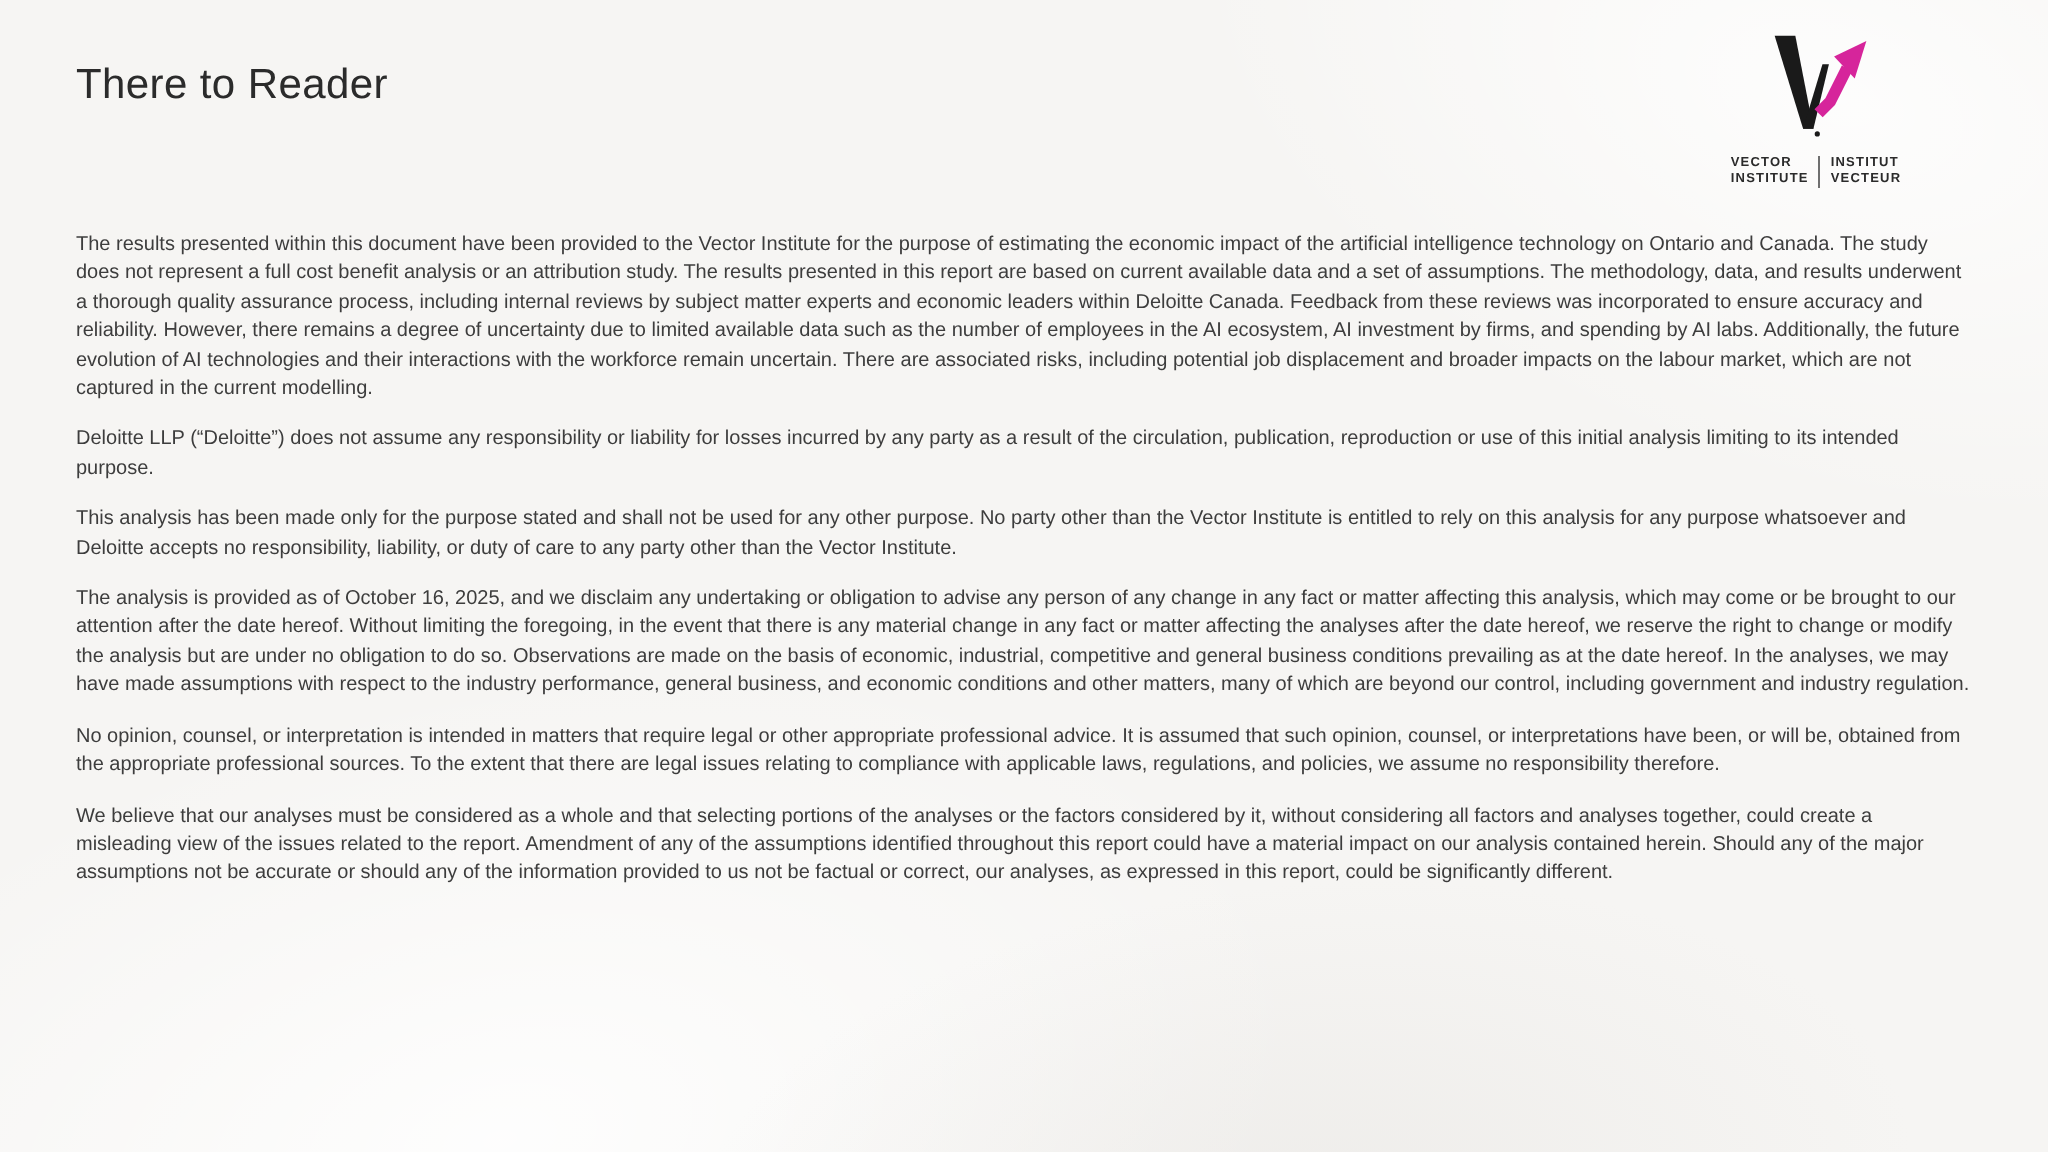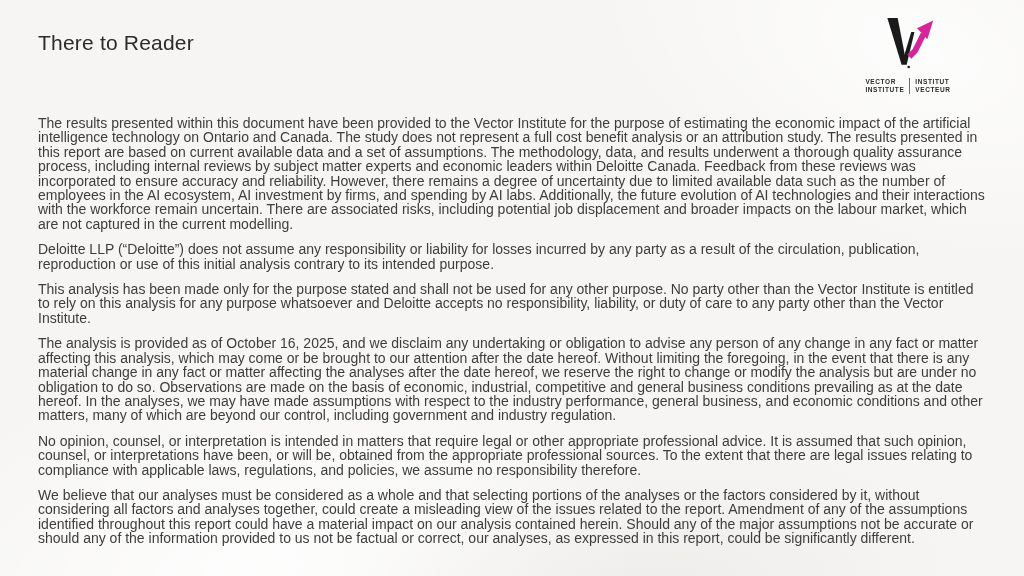--- a/index.html
+++ b/index.html
@@ -90,21 +90,21 @@
   .logo-wordmark .divider {
     width: 1px;
     background: #6f6f6f;
     margin: 0 5px;
   }
 
   .content {
     margin-top: 22px;
   }
   .content p {
-    font-size: 14px;
+    font-size: 10px;
     line-height: 14.4px;
     color: #3d3d3d;
     margin: 0 0 11px 0;
     max-width: 950px;
   }
 </style>
 </head>
 <body>
 
 <div class="bg-wave w1"></div>
@@ -131,20 +131,20 @@
 INSTITUTE</div>
         <div class="divider"></div>
         <div class="col">INSTITUT
 VECTEUR</div>
       </div>
     </div>
   </div>
 
   <div class="content">
     <p>The results presented within this document have been provided to the Vector Institute for the purpose of estimating the economic impact of the artificial intelligence technology on Ontario and Canada. The study does not represent a full cost benefit analysis or an attribution study. The results presented in this report are based on current available data and a set of assumptions. The methodology, data, and results underwent a thorough quality assurance process, including internal reviews by subject matter experts and economic leaders within Deloitte Canada. Feedback from these reviews was incorporated to ensure accuracy and reliability. However, there remains a degree of uncertainty due to limited available data such as the number of employees in the AI ecosystem, AI investment by firms, and spending by AI labs. Additionally, the future evolution of AI technologies and their interactions with the workforce remain uncertain. There are associated risks, including potential job displacement and broader impacts on the labour market, which are not captured in the current modelling.</p>
-    <p>Deloitte LLP (“Deloitte”) does not assume any responsibility or liability for losses incurred by any party as a result of the circulation, publication, reproduction or use of this initial analysis contrary to its intended purpose.</p>
+    <p>Deloitte LLP (“Deloitte”) does not assume any responsibility or liability for losses incurred by any party as a result of the circulation, publication, reproduction or use of this initial analysis limiting to its intended purpose.</p>
     <p>This analysis has been made only for the purpose stated and shall not be used for any other purpose. No party other than the Vector Institute is entitled to rely on this analysis for any purpose whatsoever and Deloitte accepts no responsibility, liability, or duty of care to any party other than the Vector Institute.</p>
     <p>The analysis is provided as of October 16, 2025, and we disclaim any undertaking or obligation to advise any person of any change in any fact or matter affecting this analysis, which may come or be brought to our attention after the date hereof. Without limiting the foregoing, in the event that there is any material change in any fact or matter affecting the analyses after the date hereof, we reserve the right to change or modify the analysis but are under no obligation to do so. Observations are made on the basis of economic, industrial, competitive and general business conditions prevailing as at the date hereof. In the analyses, we may have made assumptions with respect to the industry performance, general business, and economic conditions and other matters, many of which are beyond our control, including government and industry regulation.</p>
     <p>No opinion, counsel, or interpretation is intended in matters that require legal or other appropriate professional advice. It is assumed that such opinion, counsel, or interpretations have been, or will be, obtained from the appropriate professional sources. To the extent that there are legal issues relating to compliance with applicable laws, regulations, and policies, we assume no responsibility therefore.</p>
     <p>We believe that our analyses must be considered as a whole and that selecting portions of the analyses or the factors considered by it, without considering all factors and analyses together, could create a misleading view of the issues related to the report. Amendment of any of the assumptions identified throughout this report could have a material impact on our analysis contained herein. Should any of the major assumptions not be accurate or should any of the information provided to us not be factual or correct, our analyses, as expressed in this report, could be significantly different.</p>
   </div>
 
 </div>
 
 </body></html>

